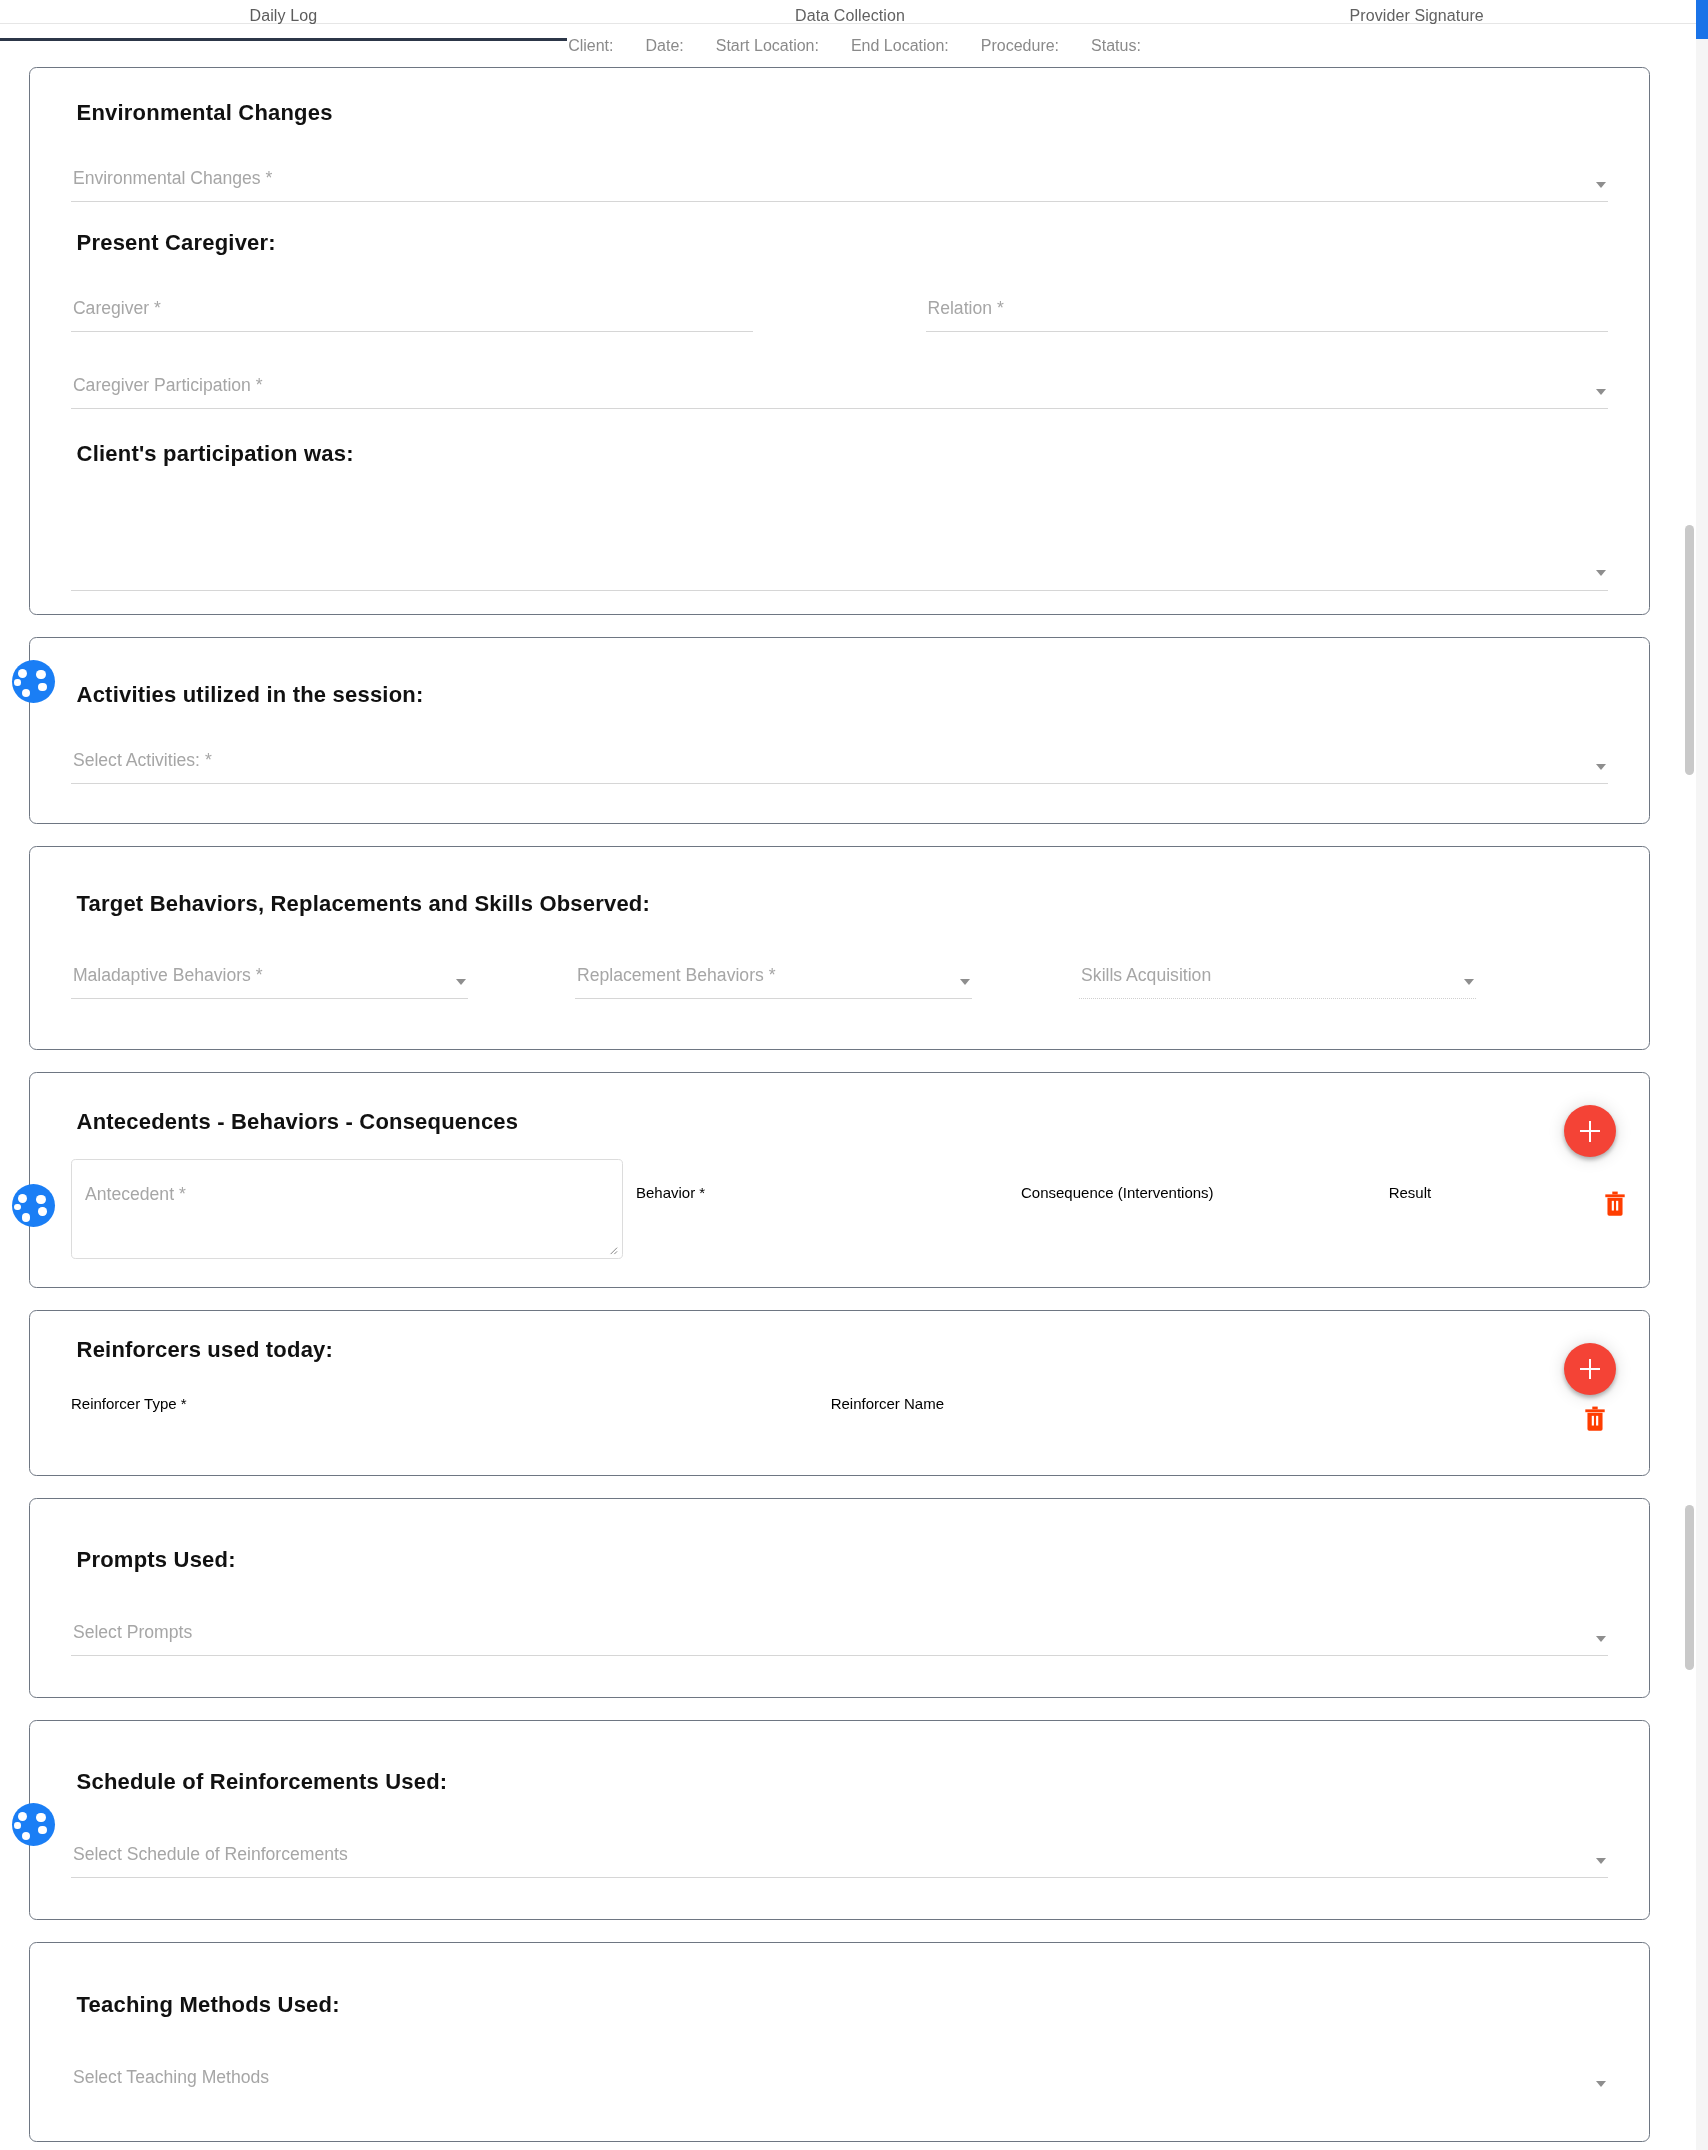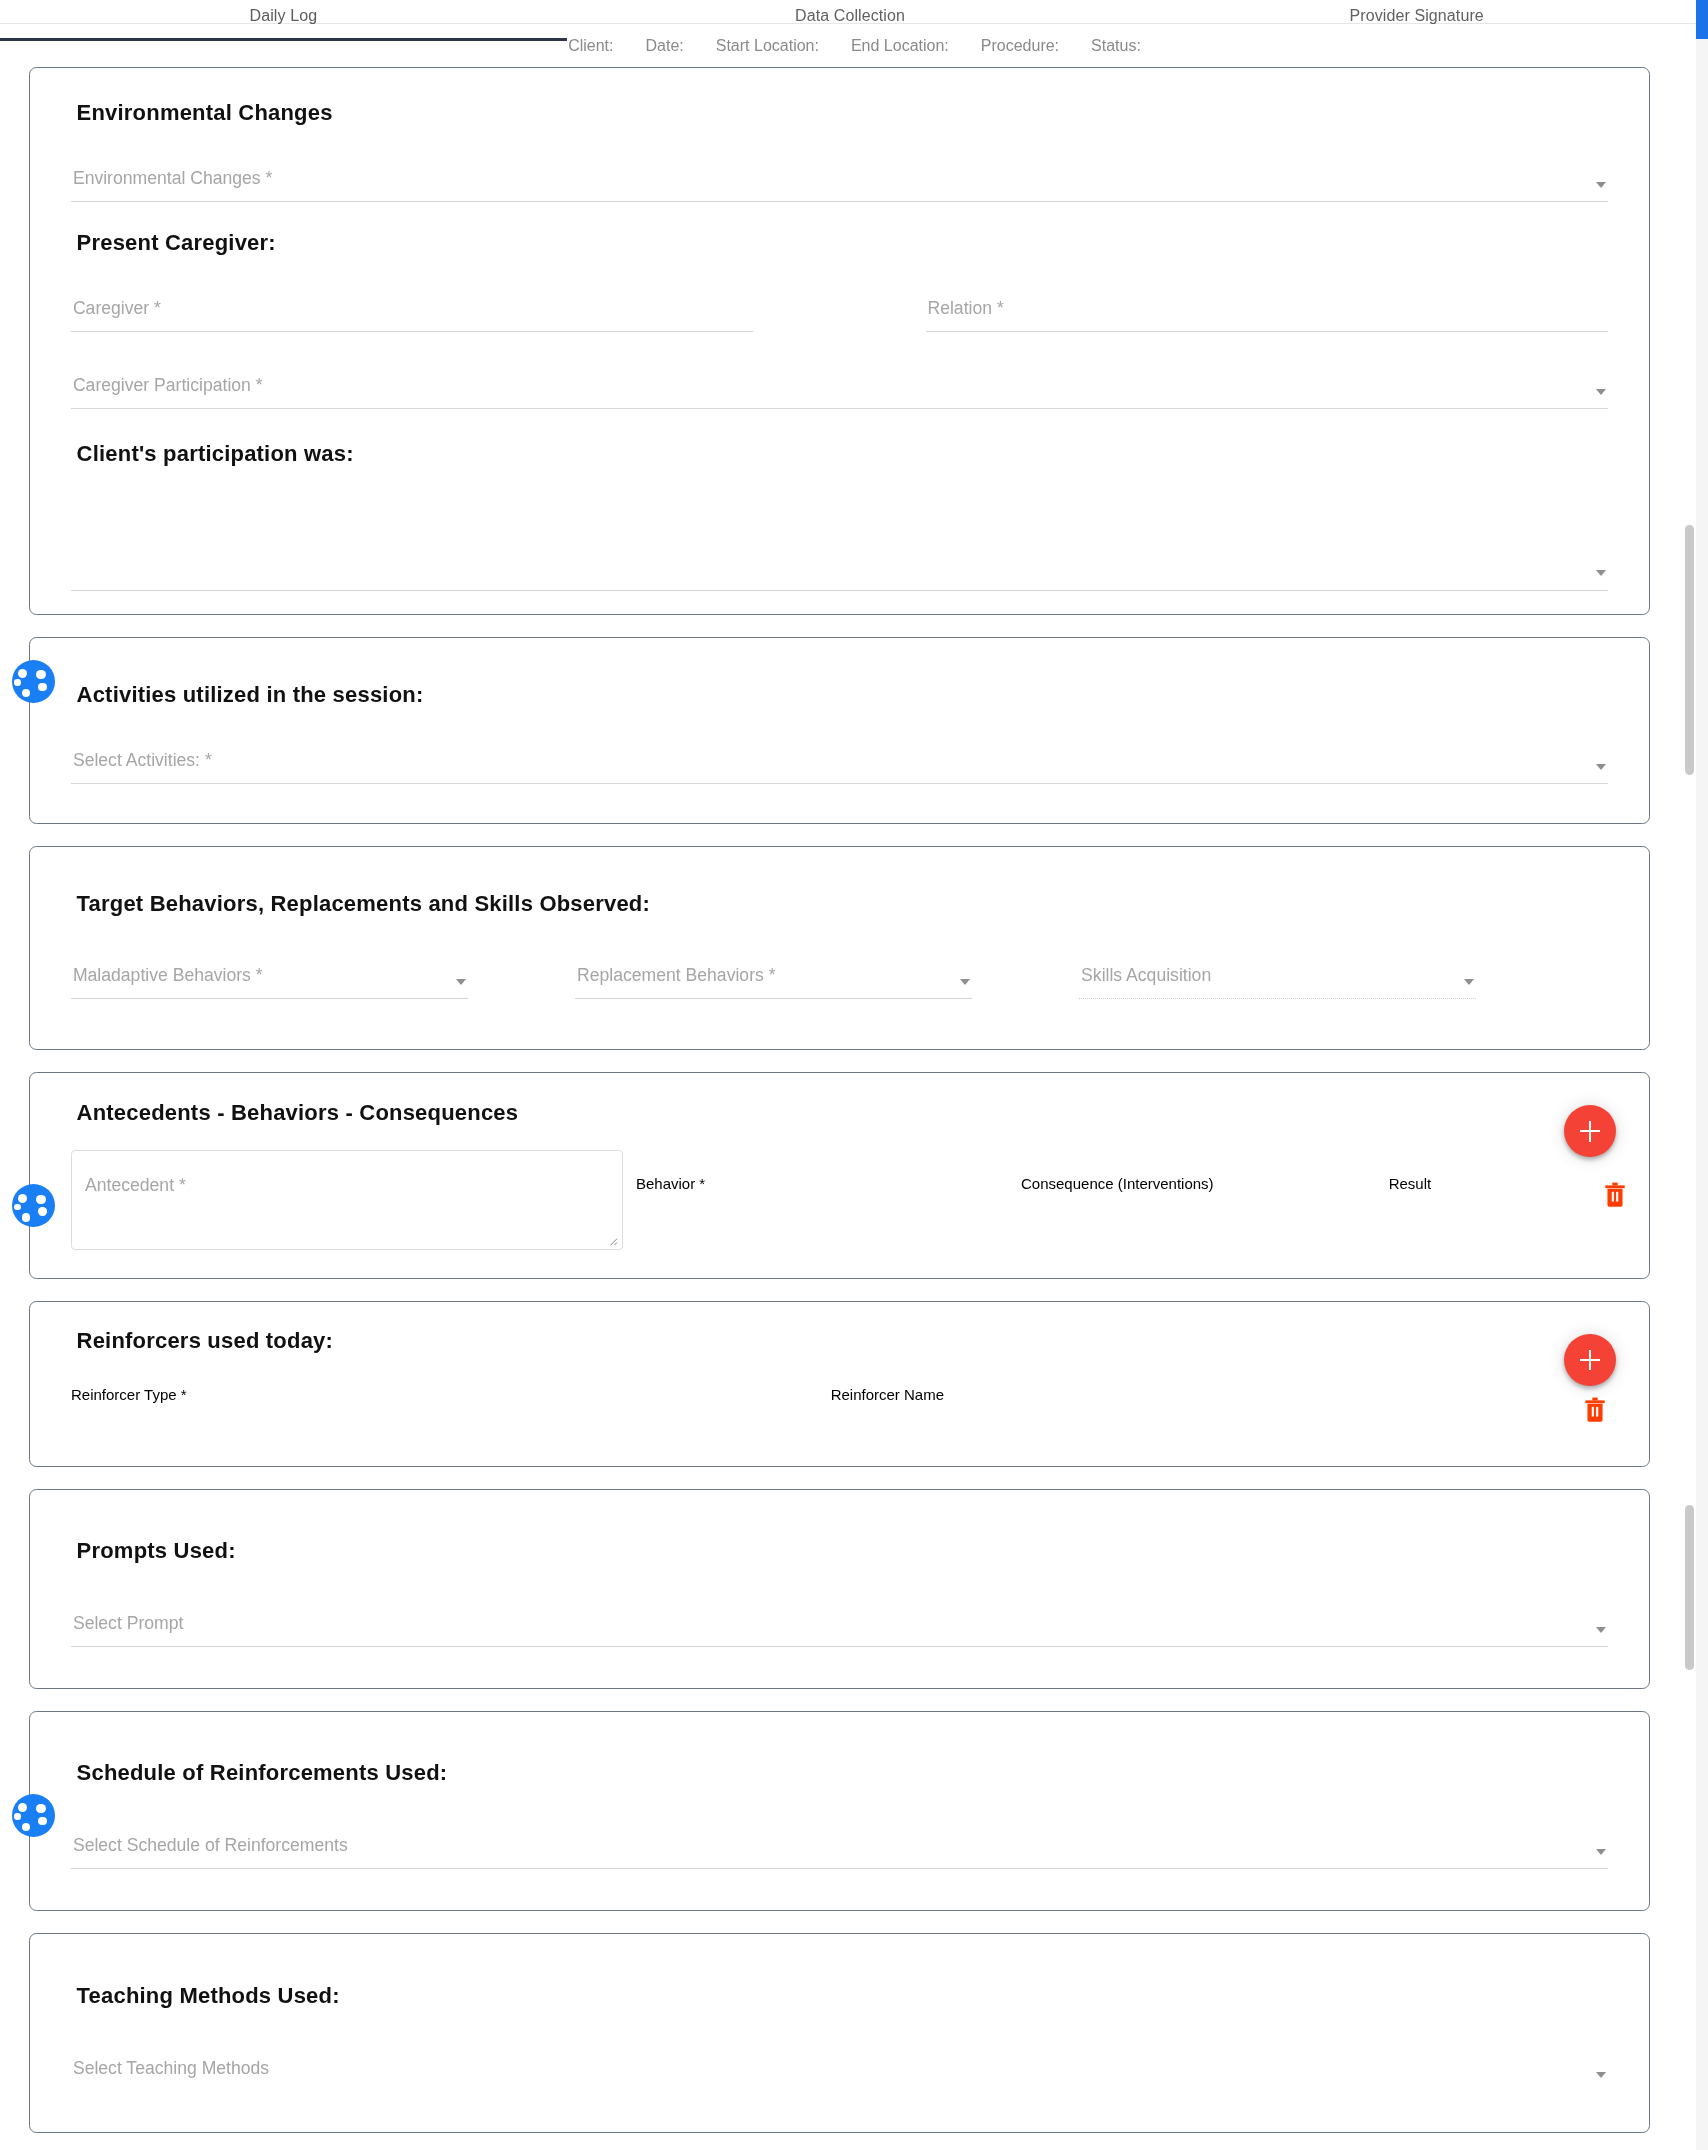--- a/index.html
+++ b/index.html
@@ -372,21 +372,21 @@
           <span class="rule"></span>
         </div>
         <div class="field tb-3">
           <span class="label">Skills Acquisition</span>
           <span class="caret"></span>
           <span class="rule dotted"></span>
         </div>
       </div>
     </div>
 
-    <div class="card" style="padding-top:21px;padding-bottom:28px;">
+    <div class="card" style="padding-top:30px;padding-bottom:28px;">
       <div class="blue-badge" style="top:111px;">
         <i class="bb-d1"></i>
           <i class="bb-d2"></i>
           <i class="bb-d3"></i>
           <i class="bb-d4"></i>
           <i class="bb-d5"></i>
       </div>
 
       <button class="fab">
         <span class="plus-h"></span>
@@ -465,21 +465,21 @@
               <rect x="13" y="11" width="2" height="9" fill="#ffffff"></rect>
             </svg>
           </span>
         </div>
       </div>
     </div>
 
     <div class="card" style="padding-top:43px;padding-bottom:35px;">
       <div class="card-title tight" style="margin-bottom:33px;">Prompts Used:</div>
       <div class="field field-full" style="margin-bottom:5.6px;">
-        <span class="label">Select Prompt</span>
+        <span class="label">Select Prompts</span>
         <span class="caret"></span>
         <span class="rule"></span>
       </div>
     </div>
 
     <div class="card" style="padding-top:43px;padding-bottom:35px;">
       <div class="blue-badge" style="top:82px;">
         <i class="bb-d1"></i>
           <i class="bb-d2"></i>
           <i class="bb-d3"></i>

